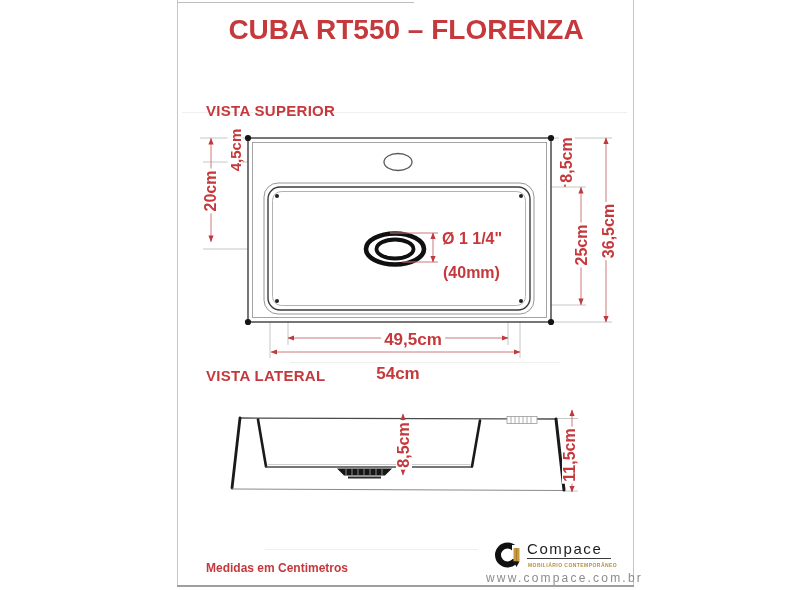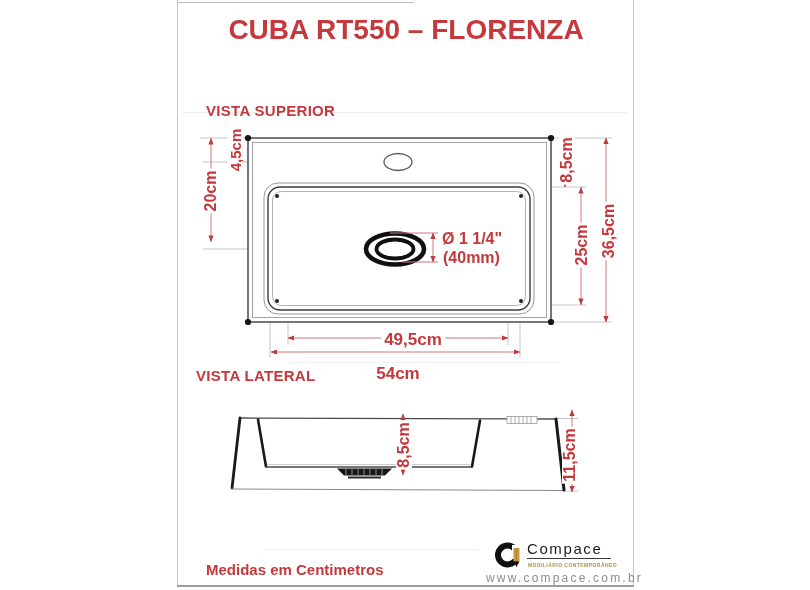--- a/index.html
+++ b/index.html
@@ -1,21 +1,21 @@
 <!DOCTYPE html>
 <html><head>
 <meta charset="utf-8">
 <style>
   html,body{margin:0;padding:0;background:#ffffff;}
   body{width:810px;height:590px;overflow:hidden;font-family:"Liberation Sans",sans-serif;}
   .canvas{position:relative;width:810px;height:590px;background:#ffffff;}
   .abs{position:absolute;}
   .title{left:178px;top:14px;width:456px;text-align:center;font-size:28px;font-weight:bold;letter-spacing:0px;color:#c5383c;}
   .section-label{font-size:15px;font-weight:bold;color:#c5383c;letter-spacing:0.3px;}
-  .footer-note{font-size:15px;font-weight:bold;color:#c5383c;}
+  .footer-note{font-size:12px;font-weight:bold;color:#c5383c;}
   .dim{font-weight:bold;color:#c5383c;background:#ffffff;line-height:1;white-space:nowrap;}
   .hdim{transform:translate(-50%,-50%);padding:0 3px;font-size:17px;}
   .vdim{transform:translate(-50%,-50%) rotate(-90deg);padding:0 2px;font-size:16px;}
   .drainlabel{font-size:16px;font-weight:bold;color:#c5383c;line-height:1;white-space:nowrap;}
   .border-v{width:1px;background:#c6c6c6;}
   .artifact{height:1px;background:#f0efee;}
   .brand-name{font-size:15px;font-weight:normal;letter-spacing:1.6px;color:#1c1c1c;}
   .brand-underline{height:1px;background:#3a3a3a;}
   .brand-tagline{font-size:5px;font-weight:bold;letter-spacing:0.45px;color:#b5923b;white-space:nowrap;}
   .brand-url{font-size:12px;letter-spacing:2.2px;color:#8c8c8c;white-space:nowrap;}
@@ -30,21 +30,21 @@
   <div class="abs border-v" style="left:633px;top:0;height:587px;"></div>
   <div class="abs" style="left:177px;top:2px;width:237px;height:1px;background:#bdbdbd;"></div>
   <div class="abs" style="left:177px;top:585px;width:457px;height:2px;background:#9e9e9e;"></div>
 
   <div class="abs artifact" style="left:182px;top:112px;width:445px;"></div>
   <div class="abs artifact" style="left:290px;top:362px;width:270px;"></div>
   <div class="abs artifact" style="left:265px;top:549px;width:213px;"></div>
 
   <div class="abs title">CUBA RT550 – FLORENZA</div>
   <div class="abs section-label" style="left:206px;top:70px;margin-top:32px;">VISTA SUPERIOR</div>
-  <div class="abs section-label" style="left:196px;top:367px;">VISTA LATERAL</div>
+  <div class="abs section-label" style="left:206px;top:367px;">VISTA LATERAL</div>
 
   <svg style="left:180px;top:120px;" width="440" height="245" viewBox="0 0 440 245">
 
     <g stroke="#c6c6c6" stroke-width="1">
       <line x1="20" y1="18" x2="68" y2="18"></line>
       <line x1="23" y1="42" x2="204" y2="42"></line>
       <line x1="23" y1="129" x2="186" y2="129"></line>
       <line x1="371" y1="18" x2="432" y2="18"></line>
       <line x1="350" y1="67" x2="406" y2="67"></line>
       <line x1="350" y1="185" x2="406" y2="185"></line>
@@ -115,21 +115,21 @@
   </svg>
 
   <div class="abs dim vdim" style="left:235px;top:150px;font-size:15px;">4,5cm</div>
   <div class="abs dim vdim" style="left:211px;top:191px;">20cm</div>
   <div class="abs dim vdim" style="left:567px;top:160px;">8,5cm</div>
   <div class="abs dim vdim" style="left:582px;top:245px;">25cm</div>
   <div class="abs dim vdim" style="left:609px;top:231px;">36,5cm</div>
   <div class="abs dim hdim" style="left:413px;top:339px;text-align:center;">49,5cm</div>
   <div class="abs dim hdim" style="left:398px;top:373px;">54cm</div>
   <div class="abs drainlabel" style="left:442px;top:231px;">Ø 1 1/4"</div>
-  <div class="abs drainlabel" style="left:443px;top:250px;">(40mm)</div>
+  <div class="abs drainlabel" style="left:443px;top:265px;">(40mm)</div>
 
   <svg style="left:180px;top:395px;" width="440" height="125" viewBox="0 0 440 125">
 
     <g stroke="#c6c6c6" stroke-width="1">
       <line x1="376" y1="23.5" x2="398" y2="23.5"></line>
       <line x1="384" y1="96" x2="398" y2="96"></line>
     </g>
 
     <g stroke-linecap="round">
       <line x1="60" y1="23" x2="376" y2="24" stroke="#4a4a4a" stroke-width="1.3"></line>

